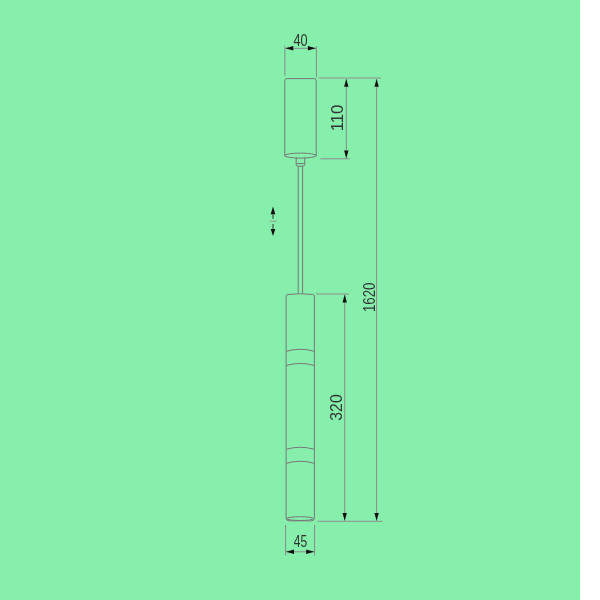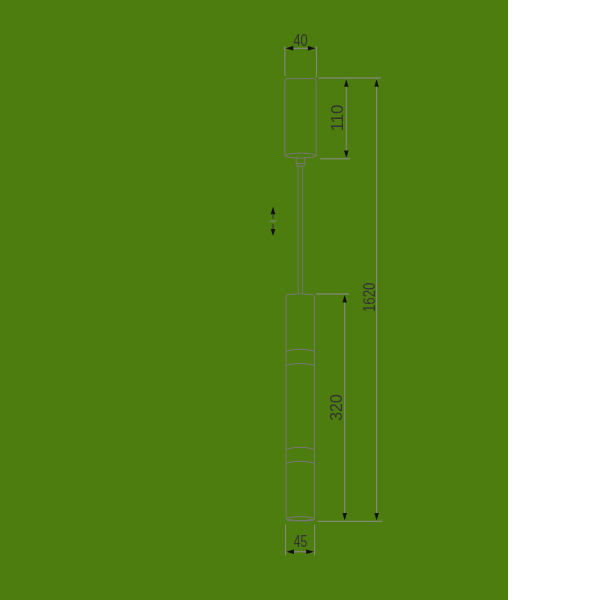--- a/index.html
+++ b/index.html
@@ -1,16 +1,16 @@
 <!DOCTYPE html>
 <html><head>
 <meta charset="utf-8">
 <style>
   html,body{margin:0;padding:0;background:#ffffff;}
-  .page{width:508px;height:600px;position:relative;background:#4d7c0f;overflow:hidden;}
+  .page{width:580px;height:600px;position:relative;background:#86efac;overflow:hidden;}
   svg{position:absolute;top:0;left:0;}
   text{font-family:"Liberation Sans", sans-serif;fill:#333333;}
 </style>
 </head>
 <body>
 <div class="page">
 <svg width="600" height="600" viewBox="0 0 600 600">
 
   <g>
     <text x="0" y="0" font-size="15.5" text-anchor="middle" transform="translate(300.6,45.9) scale(0.82,1.03)">40</text>

